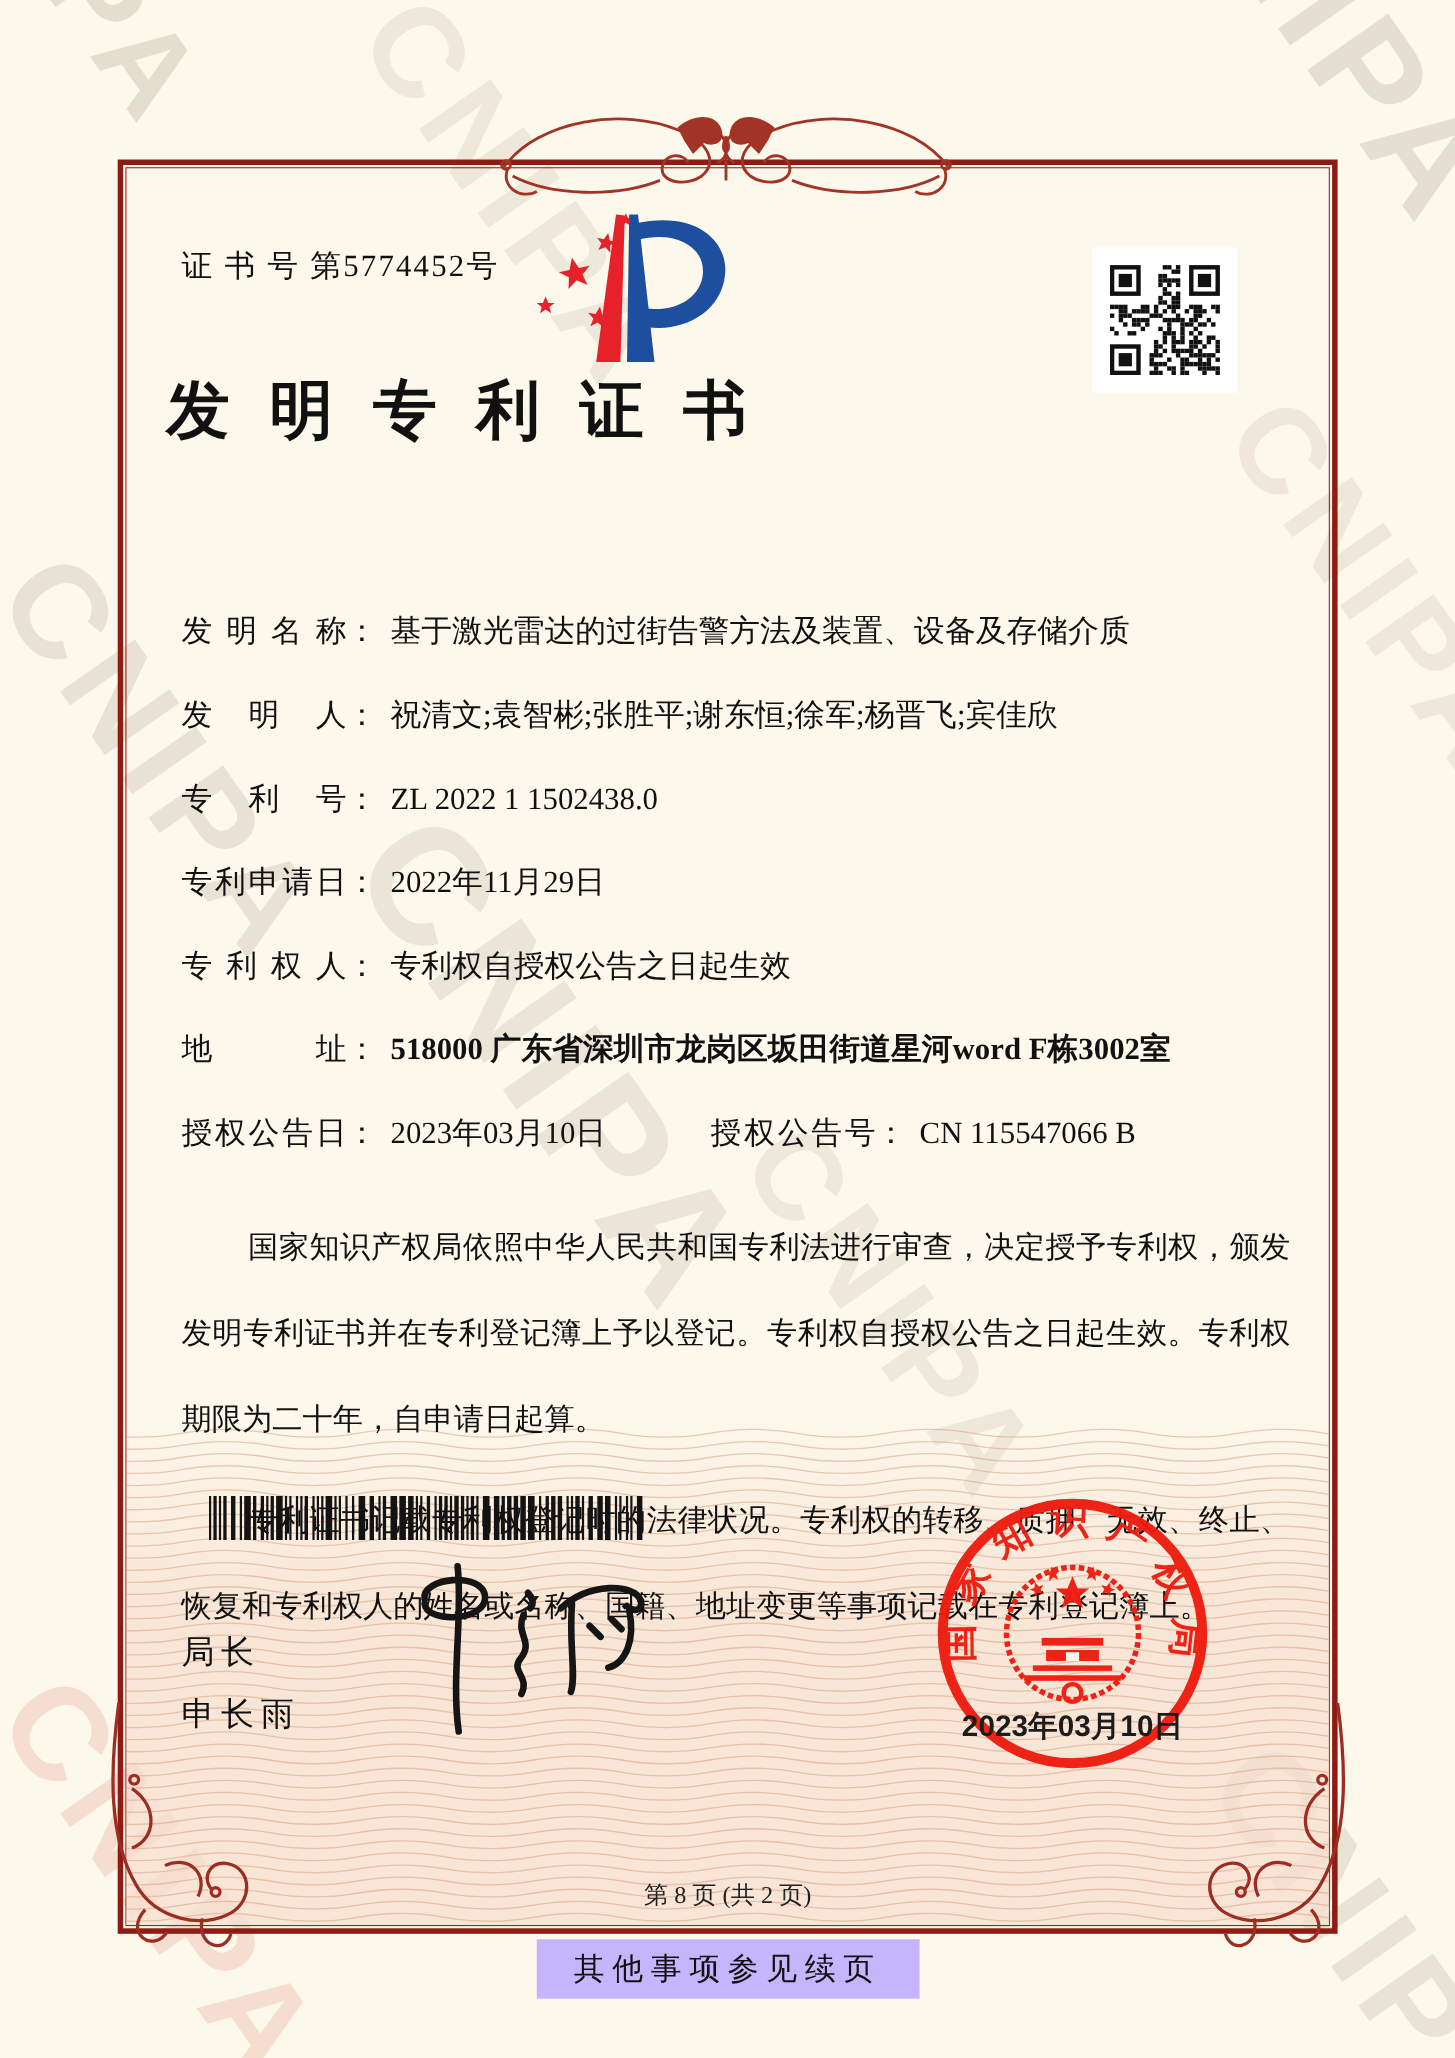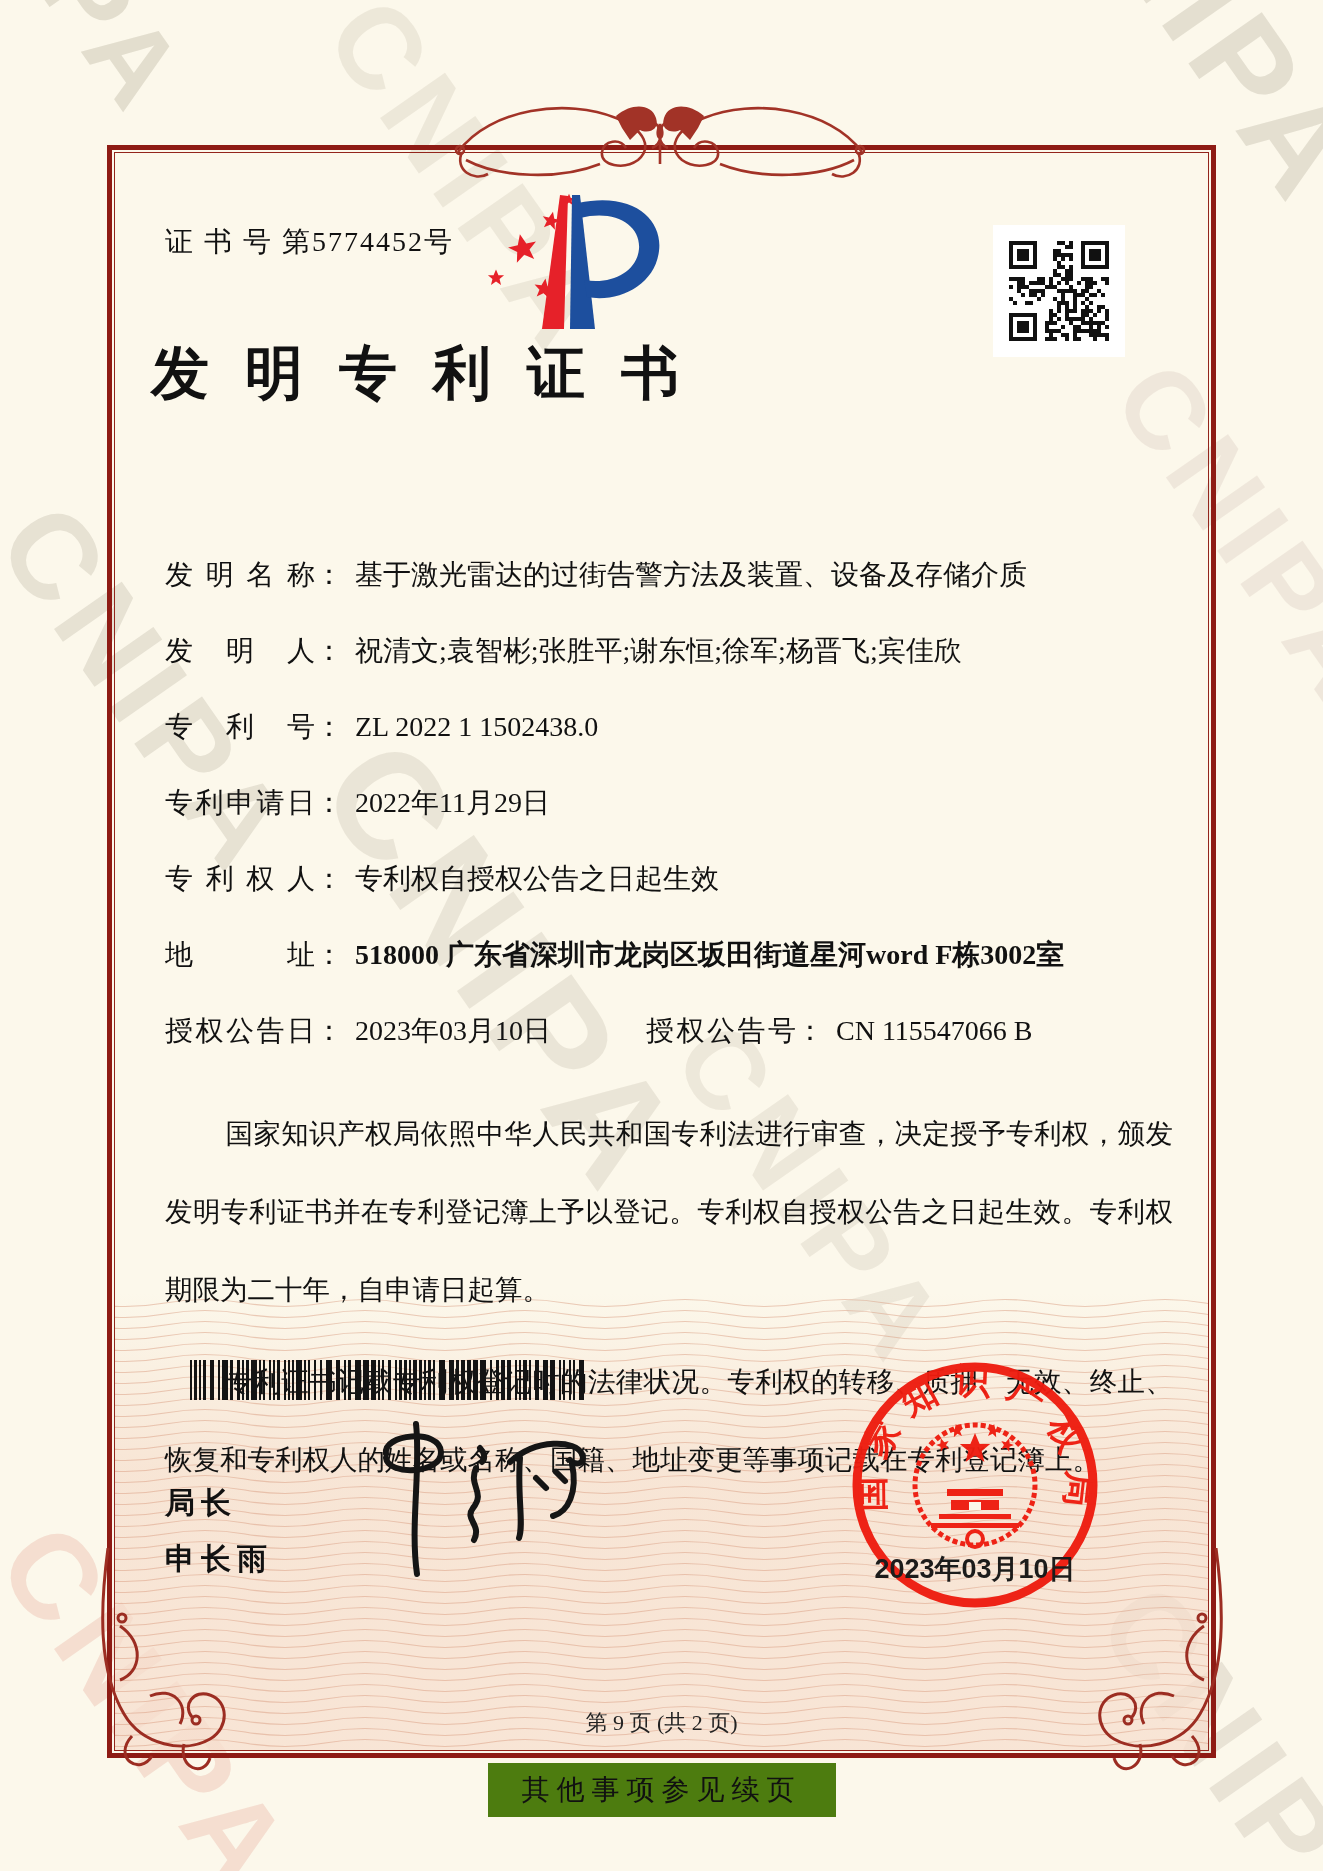--- a/index.html
+++ b/index.html
@@ -35,30 +35,30 @@
   .grant-g2{margin-left:95px;}
   
   .paras{position:absolute;left:50px;top:942px;width:1008px;font-size:27.5px;line-height:78px;
          text-align:justify;}
   .paras p{margin:0 0 14px 0;text-indent:2.2em;}
   
   .barcode{position:absolute;left:75px;top:1207px;}
   .barcode rect{fill:#131313;}
   
   .officer{position:absolute;left:50px;top:1322px;font-family:"Liberation Sans",sans-serif;
-           font-weight:700;font-size:30px;line-height:56px;letter-spacing:6px;}
+           font-weight:400;font-size:30px;line-height:56px;letter-spacing:6px;}
   .signature{position:absolute;left:205px;top:1255px;}
   .signature path{fill:none;stroke:#151515;stroke-width:6;stroke-linecap:round;}
   
   .seal{position:absolute;left:728px;top:1200px;width:264px;height:264px;}
   .seal svg{opacity:.96;}
   
   .page-note{position:absolute;left:0;top:1555px;width:100%;text-align:center;font-size:22px;color:#222;}
   .continuation{position:absolute;left:50%;top:1763px;transform:translateX(-50%);
-                background:#4d7c0f;padding:8px 34px;font-size:28px;letter-spacing:7px;white-space:nowrap;}
+                background:#c4b5fd;padding:8px 34px;font-size:28px;letter-spacing:7px;white-space:nowrap;}
   
   .dragons{position:absolute;left:450px;top:90px;}
   .dragons path,.dragons circle{stroke:#a23327;fill:none;stroke-width:2.6;}
   .dragons .dfill{fill:#a23327;stroke:none;}
   .corner{position:absolute;}
   .corner path,.corner circle{stroke:#9c2d22;fill:none;stroke-width:3;}
   .corner-bl{left:92px;top:1548px;}
   .corner-br{left:1032px;top:1548px;transform:scaleX(-1);}
 </style>
 </head>
@@ -516,21 +516,21 @@
             <rect x="108" y="147" width="48" height="10"></rect>
             <rect x="126" y="149" width="12" height="8" fill="#fcf8eb"></rect>
             <rect x="96" y="161" width="72" height="5"></rect>
             <rect x="88" y="170" width="88" height="5"></rect>
             <circle cx="132" cy="186" r="8" fill="none" stroke="#ee1c0f" stroke-width="4"></circle>
           </g>
           <text x="132" y="225" text-anchor="middle" font-size="27" font-weight="bold" fill="#141414" style="font-family:'Liberation Sans',sans-serif;">2023年03月10日</text>
         </svg>
       </div>
 
-      <div class="page-note">第 9 页 (共 2 页)</div>
+      <div class="page-note">第 8 页 (共 2 页)</div>
 
     </div>
   </div>
 
   <svg class="dragons" width="420" height="105" viewBox="0 0 420 105">
     <g>
       <path d="M8 62 C40 18 118 8 166 28 C196 40 202 58 188 70 C174 80 150 76 152 62 C154 50 170 48 176 58"></path>
       <path d="M16 70 C50 88 110 90 150 74"></path>
       <path d="M12 62 C4 80 24 92 38 84"></path>
       <circle cx="10" cy="60" r="4"></circle>

